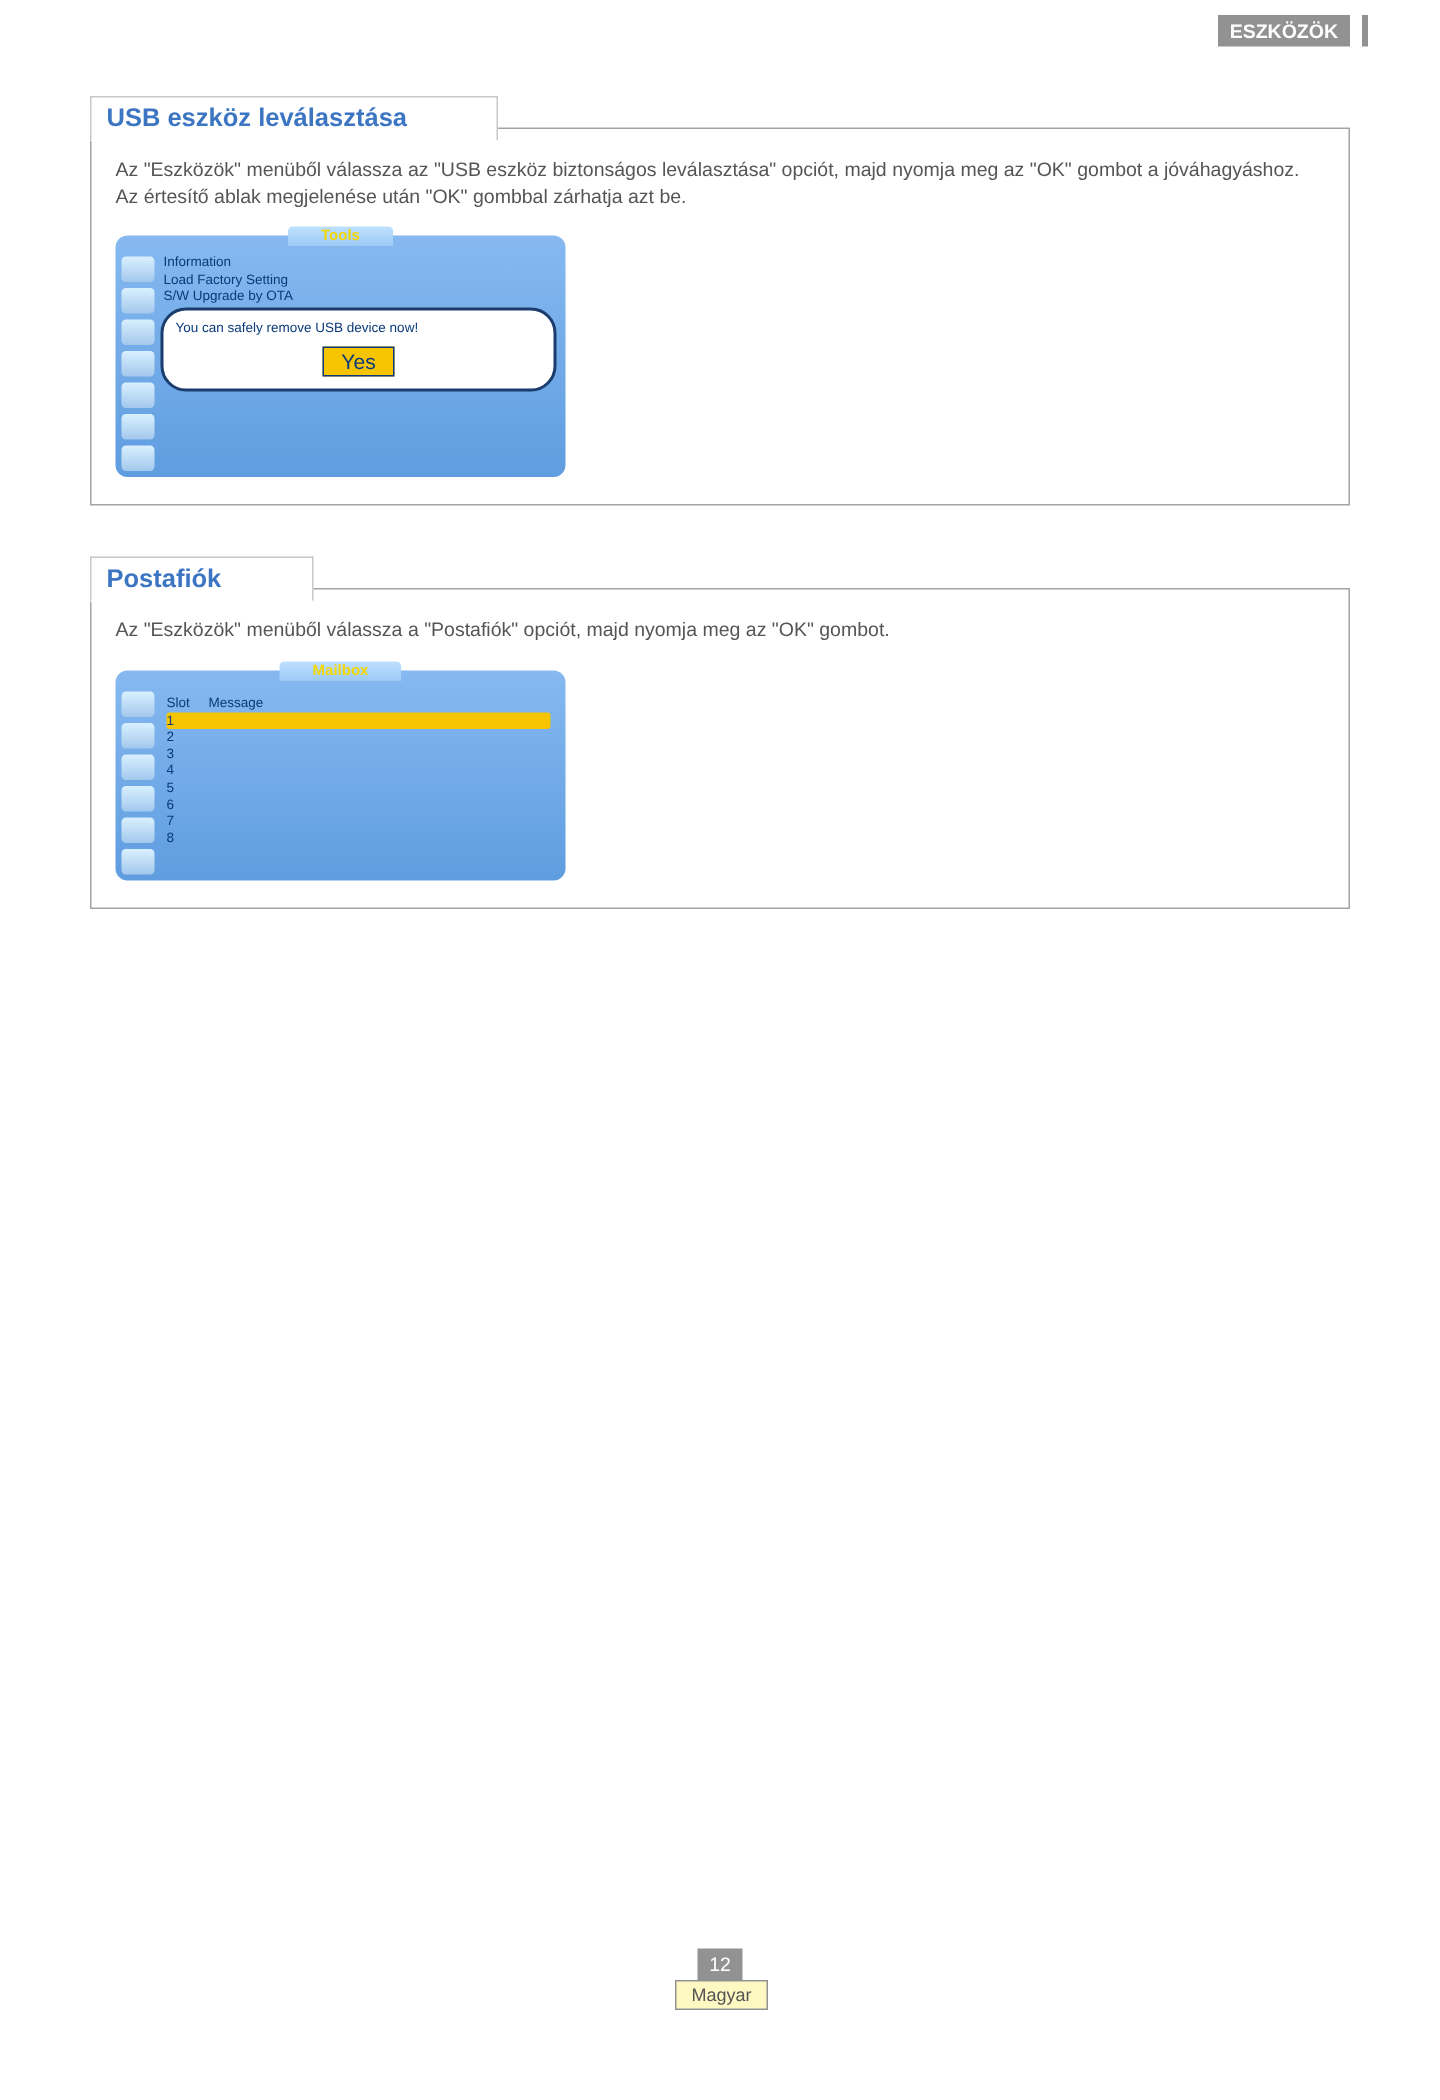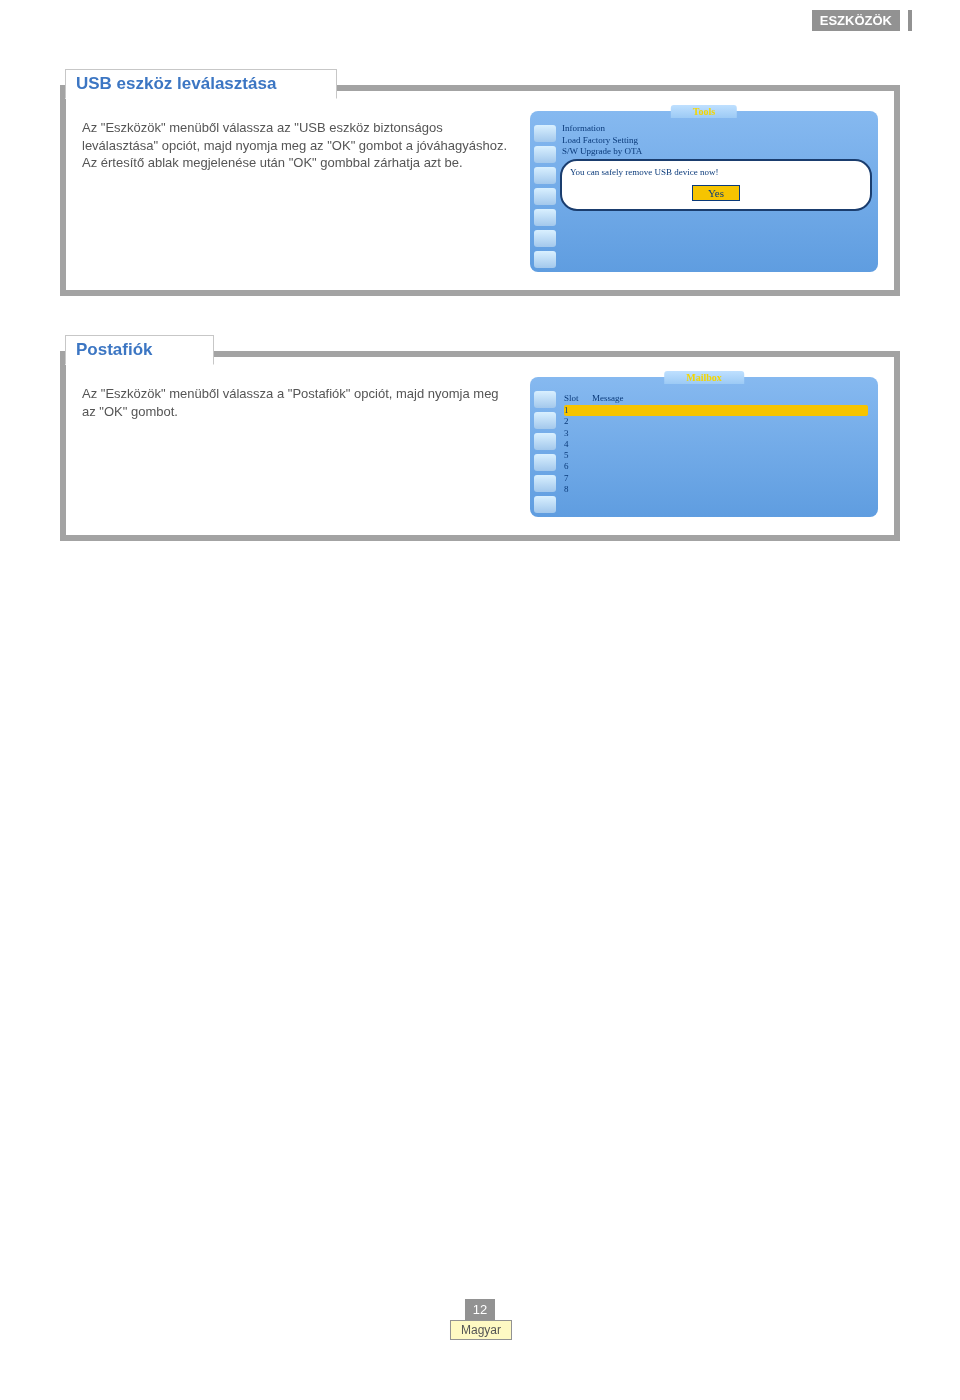--- a/index.html
+++ b/index.html
@@ -30,26 +30,27 @@
     width: 4px;
     background: #929292;
   }
   .content-area {
     position: absolute;
     top: 85px;
     left: 60px;
     right: 60px;
   }
   .section {
-    border: 6px solid #a3a3a3;
+    border: 1px solid #a3a3a3;
     margin-bottom: 55px;
     position: relative;
-    padding: 20px 16px 18px 16px;
+    padding: 10px 16px 18px 16px;
     display: flex;
     gap: 18px;
+    flex-direction: column;
   }
   .section-title {
     position: absolute;
     top: -22px;
     left: -1px;
     border: 1px solid #c7c7c7;
     border-bottom: 1px solid #fff;
     background: #fff;
     color: #3c76c3;
     font-weight: bold;
@@ -57,28 +58,27 @@
     padding: 4px 60px 4px 10px;
   }
   .body-text {
     flex: 1;
     color: #555;
     font-size: 13px;
     line-height: 1.35;
     padding-top: 8px;
   }
   .device-panel {
-    width: 348px;
+    width: 300px;
     min-height: 140px;
     background: linear-gradient(#86b9f0, #5f9de0);
     border-radius: 8px;
     position: relative;
     padding: 4px;
     flex-shrink: 0;
-    font-family: Liberation Serif, serif;
   }
   .device-tab {
     position: absolute;
     top: -6px;
     left: 50%;
     transform: translateX(-50%);
     background: linear-gradient(#bfe0ff, #9ccaf5);
     color: #f4d600;
     font-size: 10px;
     font-weight: bold;
@@ -129,21 +129,21 @@
     font-size: 9px;
     line-height: 1.3;
   }
   .popup-button {
     display: block;
     margin: 6px auto 0;
     width: 48px;
     text-align: center;
     background: #f6c400;
     color: #0a3a7a;
-    font-size: 11px;
+    font-size: 14px;
     padding: 1px 0;
     border: 1px solid #0a3a7a;
   }
   .mail-table {
     flex: 1;
     padding: 2px 6px;
   }
   .mail-head {
     display: flex;
     color: #0a3a7a;

